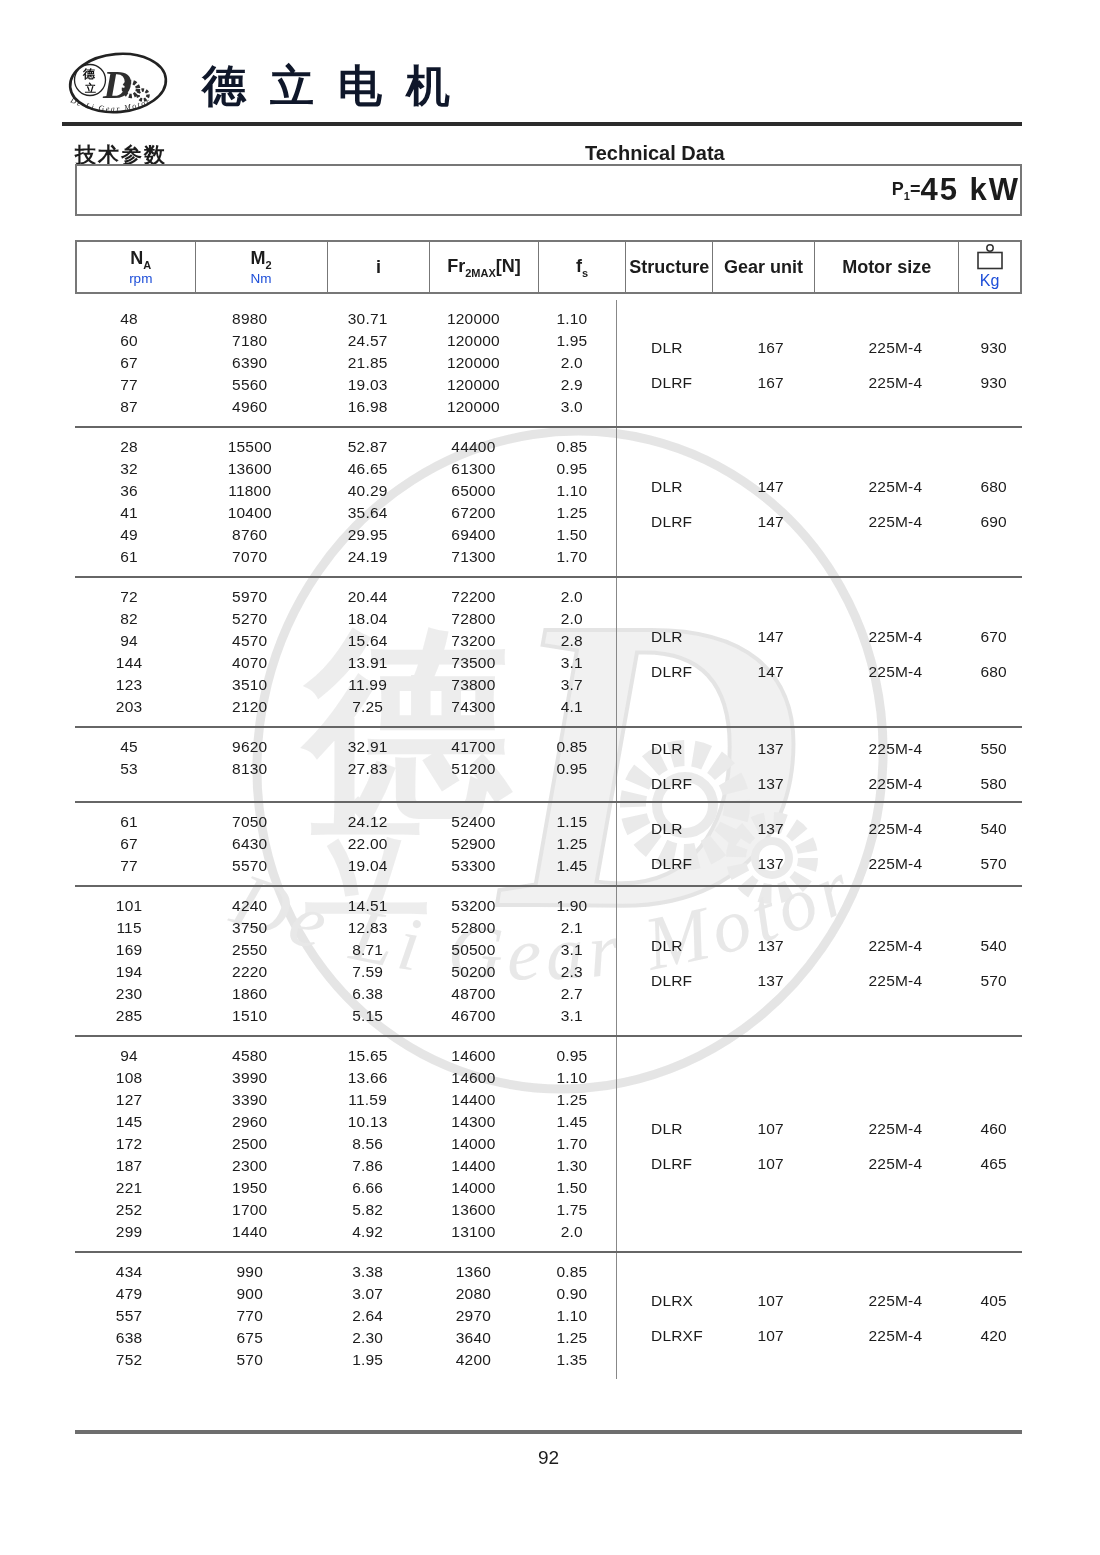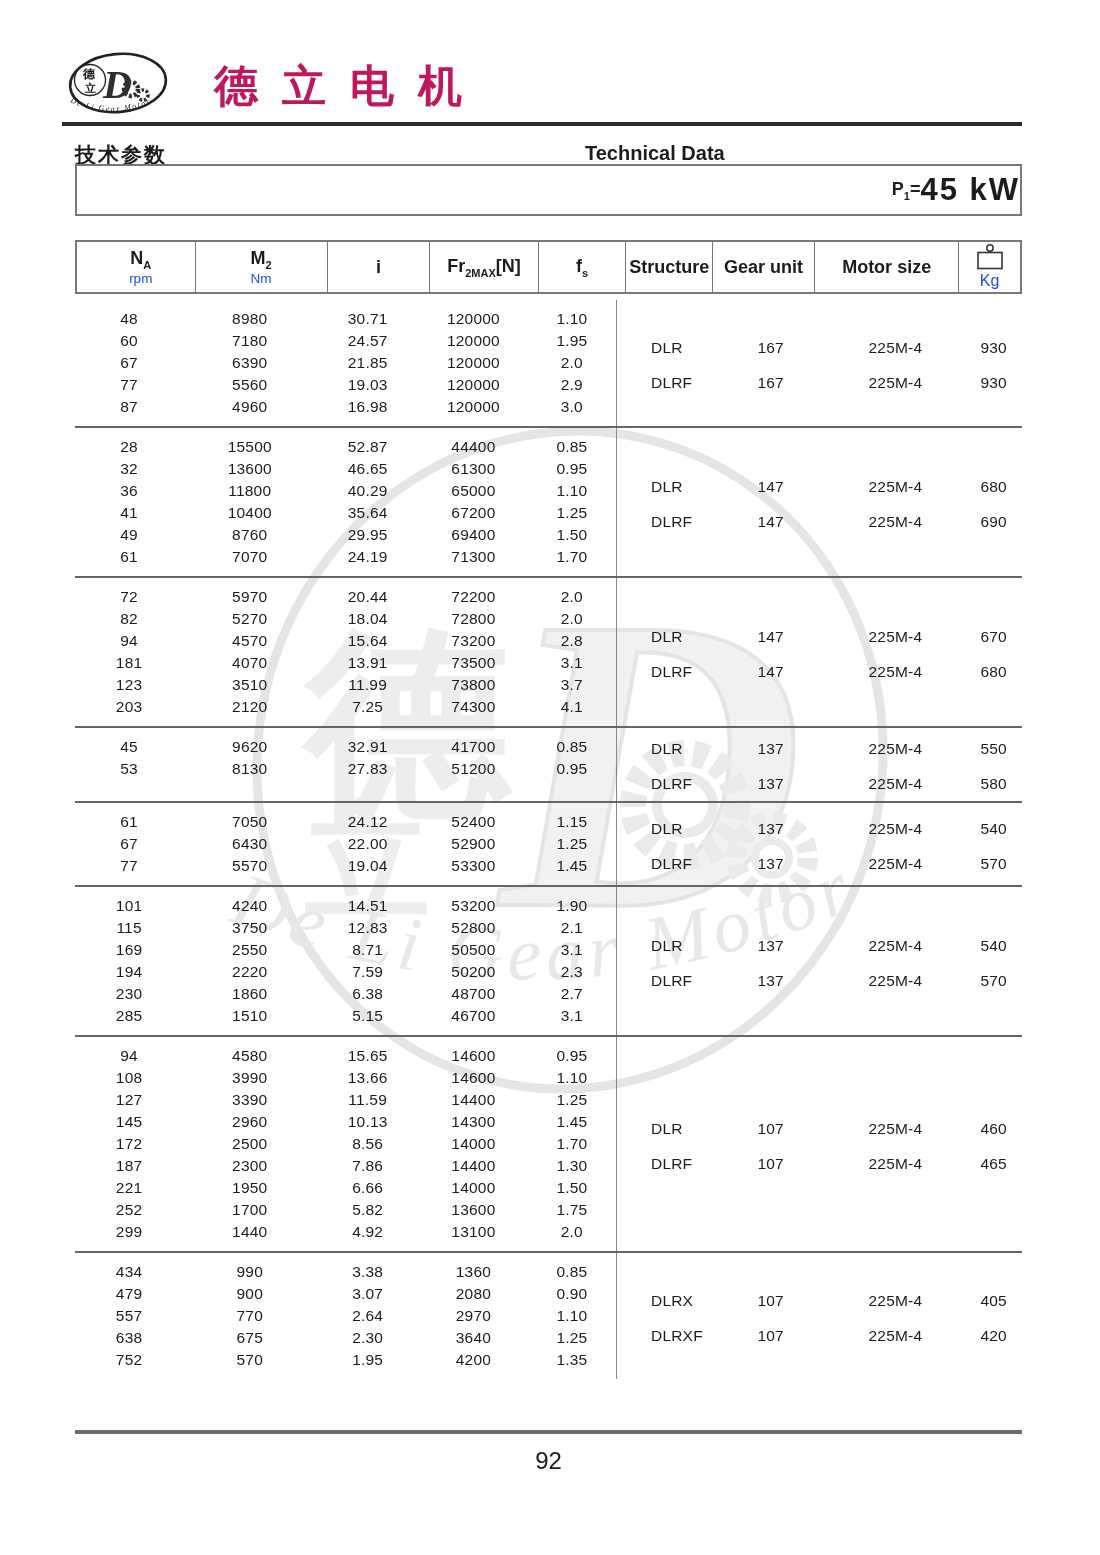--- a/index.html
+++ b/index.html
@@ -6,21 +6,21 @@
   html,body { background:#ffffff; }
   .page {
     position:relative; width:1100px; height:1555px; margin:0 auto;
     background:#ffffff; color:#1c1c1c; overflow:hidden;
     font-family:"Liberation Sans", sans-serif;
   }
   
   .watermark { position:absolute; left:210px; top:400px; width:740px; height:700px; z-index:0; pointer-events:none; }
   
   .brand-row { position:absolute; left:66px; top:50px; display:flex; align-items:center; z-index:2; }
-  .brand-name { font-size:44px; font-weight:bold; letter-spacing:24px; margin-left:42px; font-family:"DejaVu Sans", sans-serif; color:#be185d; }
+  .brand-name { font-size:44px; font-weight:bold; letter-spacing:24px; margin-left:30px; font-family:"DejaVu Sans", sans-serif; color:#0f172a; }
   .top-rule { position:absolute; left:62px; top:122px; width:960px; height:4px; background:#2b2b2b; z-index:2; }
   .section-row { position:absolute; left:75px; top:141px; width:947px; height:28px; z-index:2; }
   .section-cn { position:absolute; left:0; top:0; font-size:21px; letter-spacing:2px; font-weight:bold; font-family:"DejaVu Sans", sans-serif; }
   .section-en { position:absolute; left:510px; top:1px; font-size:20px; font-weight:bold; }
   .power-box { position:absolute; left:75px; top:164px; width:947px; height:52px; border:2px solid #777;
     display:flex; align-items:center; justify-content:flex-end; background:transparent; z-index:2; }
   .power-small { font-size:18px; font-weight:bold; letter-spacing:0; }
   .power-small sub { font-size:11px; }
   .power-big { font-size:31px; font-weight:bold; letter-spacing:2px; }
   
@@ -41,21 +41,21 @@
   .g-right { flex:1; border-left:1.5px solid #888; padding:8px 0; display:flex; flex-direction:column; justify-content:center; gap:13px; }
   .drow { height:22px; display:flex; align-items:center; }
   .c { text-align:center; font-size:15.5px; letter-spacing:0.2px; }
   .c1{width:20.0%;} .c2{width:24.6%;} .c3{width:19.0%;} .c4{width:20.1%;} .c5{width:16.3%;}
   .rrow { height:22px; display:flex; align-items:flex-end; }
   .rc { text-align:center; font-size:15.5px; letter-spacing:0.2px; }
   .rc1 { width:24.4%; text-align:left; padding-left:34px; }
   .rc2 { width:27.1%; } .rc3 { width:34.5%; } .rc4 { width:14.0%; }
   
   .bottom-rule { position:absolute; left:75px; top:1430px; width:947px; height:4px; background:#6e6e6e; z-index:2; }
-  .page-num { position:absolute; left:75px; top:1447px; width:947px; text-align:center; font-size:24px; z-index:2; }
+  .page-num { position:absolute; left:75px; top:1447px; width:947px; text-align:center; font-size:19px; z-index:2; }
 </style>
 </head>
 <body>
 
 <div class="page">
 
   <div class="watermark">
     <svg width="740" height="700" viewBox="0 0 740 700">
       <g opacity="0.9">
         <ellipse cx="360" cy="360" rx="312" ry="330" fill="none" stroke="#e3e3e3" stroke-width="9" transform="rotate(14 360 360)"></ellipse>
@@ -274,21 +274,21 @@
             <span class="c c5">2.0</span>
           </div>
           <div class="drow">
             <span class="c c1">94</span>
             <span class="c c2">4570</span>
             <span class="c c3">15.64</span>
             <span class="c c4">73200</span>
             <span class="c c5">2.8</span>
           </div>
           <div class="drow">
-            <span class="c c1">181</span>
+            <span class="c c1">144</span>
             <span class="c c2">4070</span>
             <span class="c c3">13.91</span>
             <span class="c c4">73500</span>
             <span class="c c5">3.1</span>
           </div>
           <div class="drow">
             <span class="c c1">123</span>
             <span class="c c2">3510</span>
             <span class="c c3">11.99</span>
             <span class="c c4">73800</span>

